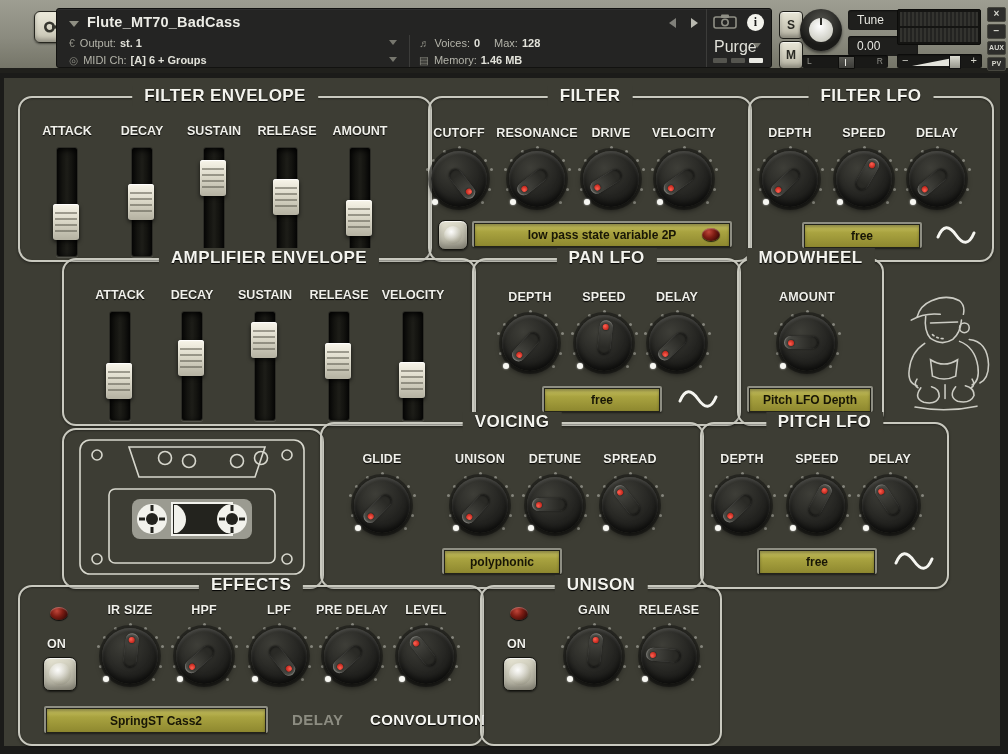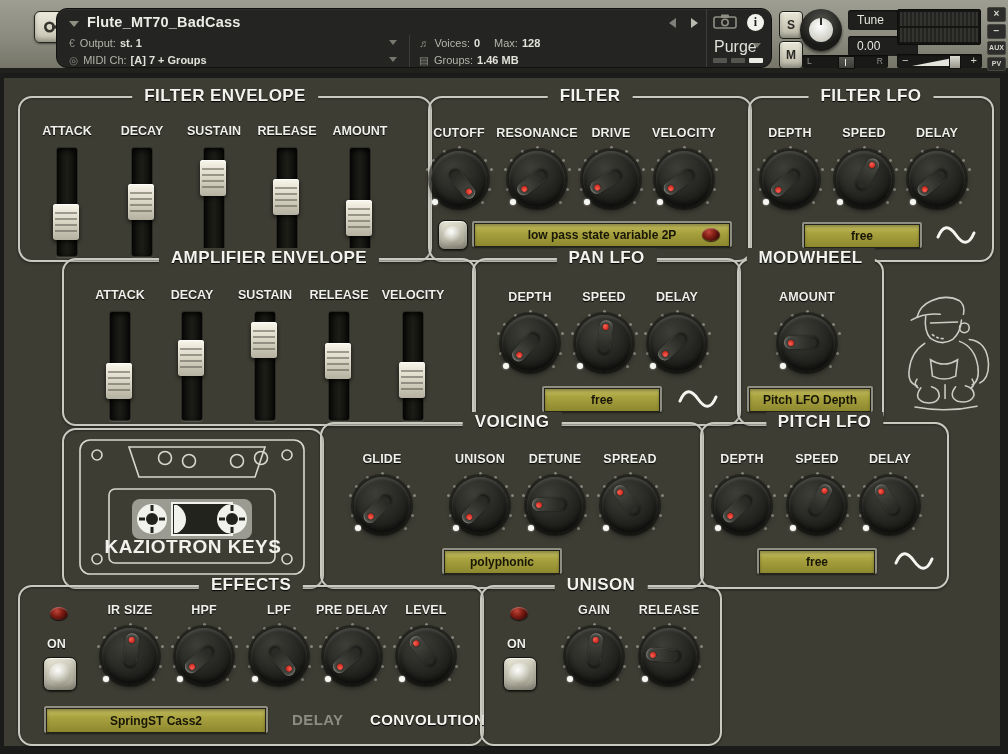--- a/index.html
+++ b/index.html
@@ -7,21 +7,21 @@
   .page{position:relative;width:1008px;height:754px;background:#1b1b19;overflow:hidden;}
 
   
   .header{position:absolute;left:0;top:0;width:1008px;height:73px;
     background:linear-gradient(180deg,#9e9e92 0%,#8b8b7f 55%,#757568 100%);
     border-bottom:5px solid #20201c;box-sizing:border-box;}
   .wrench-btn{position:absolute;left:34px;top:11px;width:44px;height:30px;border-radius:6px;
     background:linear-gradient(180deg,#eceadb,#c5c2b1);border:1px solid #26261f;
     box-shadow:inset 0 -3px 4px rgba(0,0,0,.25),0 1px 2px rgba(0,0,0,.45);display:flex;align-items:center;justify-content:center;}
   .title-box{position:absolute;left:56px;top:8px;width:714px;height:58px;background:#242423;
-    border:1px solid #121210;border-radius:11px;box-shadow:inset 0 1px 0 rgba(255,255,255,.06);}
+    border:1px solid #121210;border-radius:3px;box-shadow:inset 0 1px 0 rgba(255,255,255,.06);}
   .t-caret{position:absolute;left:12px;top:12px;width:0;height:0;border-left:5px solid transparent;
     border-right:5px solid transparent;border-top:6px solid #8f8f83;}
   .t-title{position:absolute;left:30px;top:5px;font-size:14.5px;font-weight:bold;color:#ecece6;letter-spacing:.2px;}
   .hline{position:absolute;left:0;right:0;border-top:1px solid #38383     6;}
   .hl1{top:26px;} .hl2{top:42px;}
   .vsep{position:absolute;width:1px;background:#3c3c3a;}
   .hrow{position:absolute;font-size:11px;color:#b4b4aa;white-space:nowrap;}
   .hrow b{color:#e2e2da;font-weight:bold;margin-left:4px;}
   .hicon{color:#8f8f85;margin-right:5px;font-size:10.5px;}
   .mini-caret{position:absolute;width:0;height:0;border-left:4px solid transparent;border-right:4px solid transparent;border-top:5px solid #77776e;}
@@ -160,29 +160,29 @@
       <div class="hline hl1"></div>
       <div class="hline hl2"></div>
       <div class="vsep" style="left:352px;top:26px;height:32px"></div>
 
       <div class="hrow" style="left:12px;top:28px">
         <span class="hicon">€</span><span>Output:</span><b>st. 1</b>
       </div>
       <span class="mini-caret" style="left:332px;top:31px"></span>
 
       <div class="hrow" style="left:12px;top:45px">
-        <span class="hicon">◎</span><span>MIDI Ch:</span><b>[A] 7 + Groups</b>
+        <span class="hicon">◎</span><span>MIDI Ch:</span><b>[A] 6 + Groups</b>
       </div>
       <span class="mini-caret" style="left:332px;top:48px"></span>
 
       <div class="hrow" style="left:362px;top:28px">
         <span class="hicon">♬</span><span>Voices:</span><b style="margin-right:14px">0</b><span>Max:</span><b>128</b>
       </div>
       <div class="hrow" style="left:362px;top:45px">
-        <span class="hicon">▤</span><span>Groups:</span><b>1.46 MB</b>
+        <span class="hicon">▤</span><span>Memory:</span><b>1.46 MB</b>
       </div>
 
       <div class="tb-right">
         <svg class="cam" width="24" height="15" viewBox="0 0 24 15">
           <rect x="1" y="3" width="22" height="11" rx="2" fill="none" stroke="#8f8f85" stroke-width="1.6"></rect>
           <rect x="8" y="0.5" width="8" height="3.5" rx="1" fill="#8f8f85"></rect>
           <circle cx="12" cy="8.5" r="3.2" fill="none" stroke="#8f8f85" stroke-width="1.6"></circle>
         </svg>
         <div class="info-circle">i</div>
         <div class="purge">Purge</div>
@@ -507,21 +507,20 @@
             <rect x="73.5" y="90" width="3" height="6"></rect>
           <rect x="62" y="80.5" width="6" height="3"></rect>
             <rect x="82" y="80.5" width="6" height="3"></rect>
           <rect x="153.5" y="68" width="3" height="6"></rect>
             <rect x="153.5" y="90" width="3" height="6"></rect>
           <rect x="142" y="80.5" width="6" height="3"></rect>
             <rect x="162" y="80.5" width="6" height="3"></rect>
         </g>
       </g>
     </svg>
-    <div class="cassette-text">KAZIOTRON KEYS</div>
   </div>
 
   <div class="box" style="left:320px;top:422px;width:380px;height:163px">
     <div class="sec-title">VOICING</div>
     <div style="left:60px;top:28px" class="knob-unit">
         <div class="knob-label">GLIDE</div>
         <div class="knob-wrap">
           <div class="knob-body">
             <div class="knob-rot" style="transform: rotate(-135deg);">
               <div class="knob-bar"></div>

